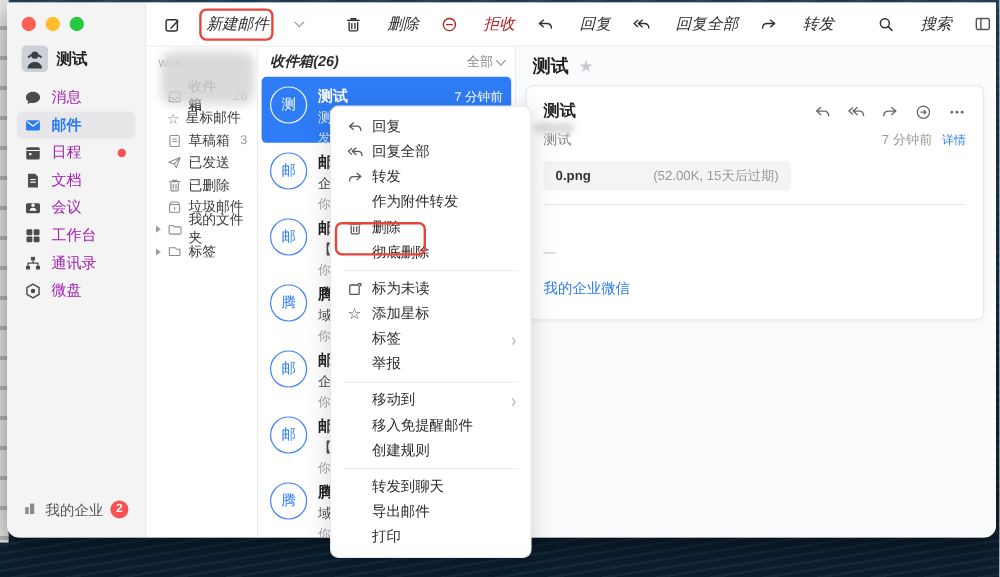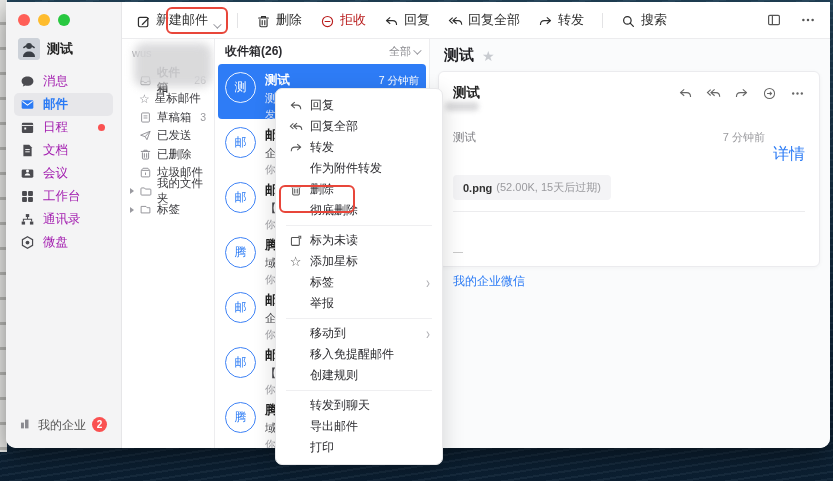--- a/index.html
+++ b/index.html
@@ -27,21 +27,21 @@
     font-size:12.5px;color:#a21caf;position:relative;}
   .nav-item svg{flex:none;}
   .nav-item.selected{background:#e7e7ea;color:#2b7bf5;font-weight:bold;}
   .nav-dot{position:absolute;right:8px;width:7px;height:7px;border-radius:50%;background:#fa5151;}
   .sb-footer{position:absolute;left:12px;bottom:14px;display:flex;gap:6px;font-size:12px;color:#555;}
   .badge{min-width:15px;height:15px;border-radius:8px;background:#fa5151;color:#fff;font-size:10px;
     display:inline-flex;align-items:center;justify-content:center;padding:0 4px;font-weight:bold;}
   
   .toolbar{position:absolute;left:116px;top:0;right:0;height:37px;background:#fff;border-bottom:1px solid #ececee;
     display:flex;align-items:center;padding:0 14px;gap:18px;font-size:13px;color:#2d2d2d;}
-  .tb-btn{display:flex;align-items:flex-end;gap:5px;white-space:nowrap;}
+  .tb-btn{display:flex;align-items:center;gap:21px;white-space:nowrap;font-style:italic;}
   .tb-btn.disabled{color:#b91c1c;}
   .tb-sep{width:1px;height:15px;background:#e3e3e5;}
   .tb-right{margin-left:auto;display:flex;align-items:center;gap:18px;color:#555;}
   .anno-box{position:absolute;border:2px solid #e8463a;border-radius:6px;pointer-events:none;z-index:70;}
   .anno-toolbar{left:44px;top:5px;width:62px;height:27px;}
   
   .folders{position:absolute;left:116px;top:37px;width:93px;bottom:0;background:#fff;border-right:1px solid #ededef;overflow:hidden;}
   .acct{font-size:11px;color:#9a9a9e;padding:8px 0 0 10px;}
   .blur-blob{position:absolute;background:#d6d6d8;filter:blur(4px);border-radius:10px;opacity:.9;}
   .blob-acct{left:12px;top:4px;width:78px;height:44px;}
@@ -49,21 +49,21 @@
   .folder-row{display:flex;align-items:center;gap:5px;height:18.5px;padding:0 8px;font-size:11.5px;color:#3a3a3e;}
   .folder-row .cnt{margin-left:auto;color:#9a9a9e;font-size:10.5px;}
   .folder-row.selected .flabel{font-weight:bold;color:#1f1f23;}
   .folder-row svg{flex:none;}
   .caret{width:0;height:0;border-left:4px solid #9a9aa0;border-top:3px solid transparent;border-bottom:3px solid transparent;flex:none;}
   .caret-spacer{width:4px;flex:none;}
   .star-glyph{font-size:12px;color:#8a8a90;line-height:1;}
   
   .maillist{position:absolute;left:209px;top:37px;width:215px;bottom:0;border-right:1px solid #ededef;background:#fff;overflow:hidden;}
   .ml-header{display:flex;align-items:center;height:25px;padding:0 10px;font-size:12px;color:#2c2c30;}
-  .ml-header .t{font-weight:bold;}
+  .ml-header .t{font-weight:bold;font-style:italic;}
   .ml-filter{margin-left:auto;color:#8b8b90;font-size:11px;display:flex;align-items:center;gap:2px;}
   .chev{width:6px;height:6px;border-right:1.4px solid #9a9aa0;border-bottom:1.4px solid #9a9aa0;transform:rotate(45deg) translateY(-2px);}
   .ml-item{height:55px;padding:8px 10px 0 10px;display:flex;gap:9px;position:relative;}
   .ml-item .av{width:31px;height:31px;border-radius:50%;border:1px solid #3f83f6;color:#2b7bf5;font-size:12px;
     display:flex;align-items:center;justify-content:center;flex:none;background:#fff;}
   .ml-item .lines{flex:1;min-width:0;}
   .l1{display:flex;align-items:baseline;}
   .l1 .sender{font-size:12.5px;font-weight:bold;color:#222;white-space:nowrap;}
   .l1 .time{margin-left:auto;font-size:10.5px;color:#999;}
   .subj{font-size:11.5px;color:#4a4a4e;margin-top:2px;white-space:nowrap;overflow:hidden;}
@@ -78,26 +78,26 @@
   .rp-title{display:flex;align-items:center;gap:8px;padding:7px 0 0 14px;font-size:15px;font-weight:bold;color:#1e1e22;}
   .rp-star{color:#c8cbd0;font-size:14px;}
   .card{position:relative;margin:6px 10px 0 8px;height:196px;background:#fff;border:1px solid #ebebee;border-radius:6px;
     box-shadow:0 1px 4px rgba(0,0,0,.04);padding:12px 14px 0 14px;}
   .c-row1{display:flex;align-items:center;}
   .c-sender{font-size:13.5px;font-weight:bold;color:#222;}
   .c-icons{margin-left:auto;display:flex;align-items:center;gap:13px;color:#666;}
   .c-row2{display:flex;align-items:center;margin-top:7px;}
   .c-subj{font-size:11.5px;color:#7d7d82;}
   .c-meta{margin-left:auto;font-size:11px;color:#9a9a9e;display:flex;gap:8px;align-items:center;}
-  .c-detail{color:#2b7bf5;font-size:16px;margin-top:35px;}
+  .c-detail{color:#2b7bf5;font-size:10px;}
   .blob-sender{left:6px;top:30px;width:34px;height:9px;filter:blur(2.5px);}
   .attach{display:inline-flex;align-items:center;gap:4px;margin-top:10px;background:#f4f4f6;border-radius:4px;
     padding:5px 10px;font-size:11px;}
   .attach .nm{font-weight:bold;color:#333;}
-  .attach .mt{color:#9a9a9e;}
+  .attach .mt{color:#9a9a9e;margin-left:48px;}
   .c-hr{border:none;border-top:1px solid #ececee;margin-top:11px;}
   .c-body{margin-top:34px;}
   .sig-dash{font-size:10px;color:#bbb;display:block;}
   .c-link{font-size:12px;color:#2b7bf5;margin-top:16px;display:inline-block;}
   
   .menu{position:absolute;left:275px;top:88px;width:168px;background:#fff;border:1px solid #e8e8ea;border-radius:7px;
     box-shadow:0 6px 22px rgba(0,0,0,.16);z-index:50;padding:6px 0;}
   .m-item{display:flex;align-items:center;height:21px;padding:0 12px;font-size:12px;color:#2c2c30;position:relative;}
   .m-ic{width:15px;margin-right:7px;display:flex;justify-content:center;color:#555;flex:none;}
   .m-item .sub{margin-left:auto;color:#b0b0b5;font-size:12px;transform:scaleY(1.3);}

